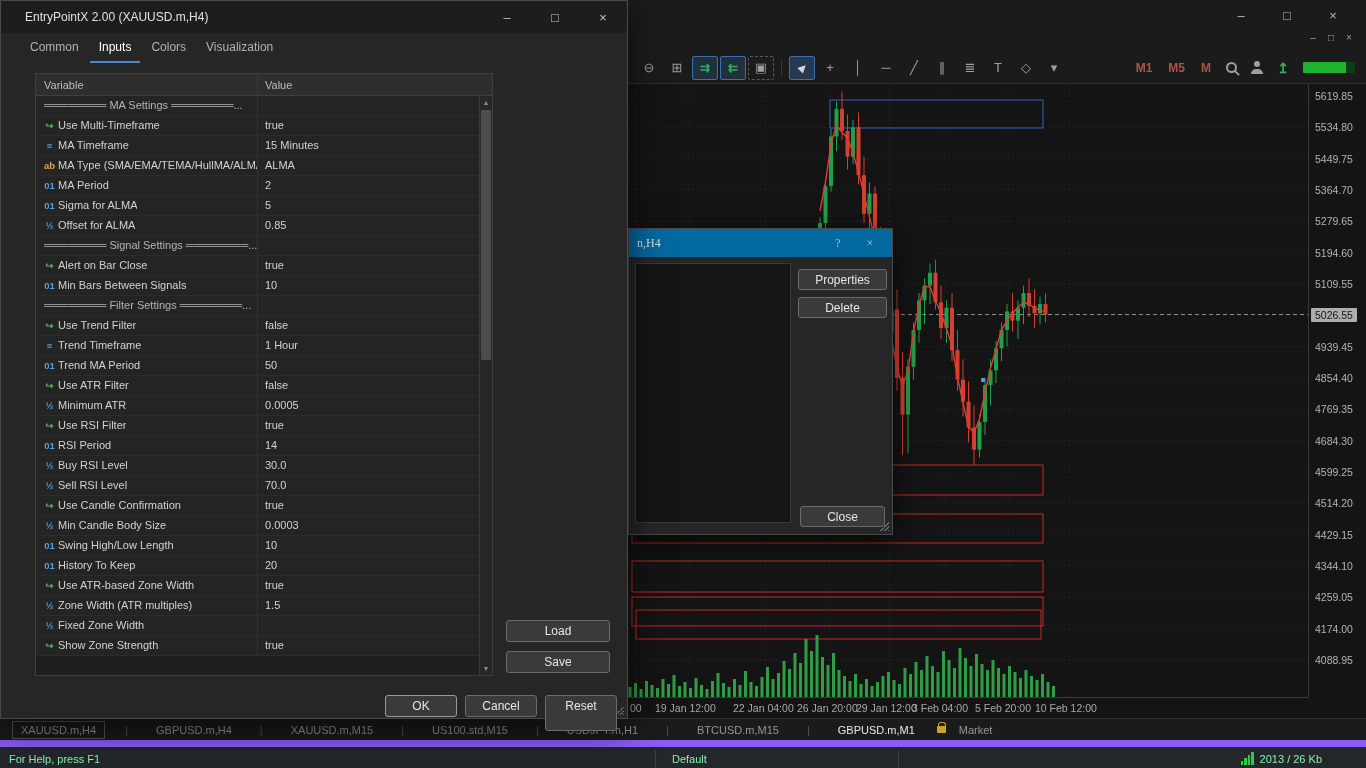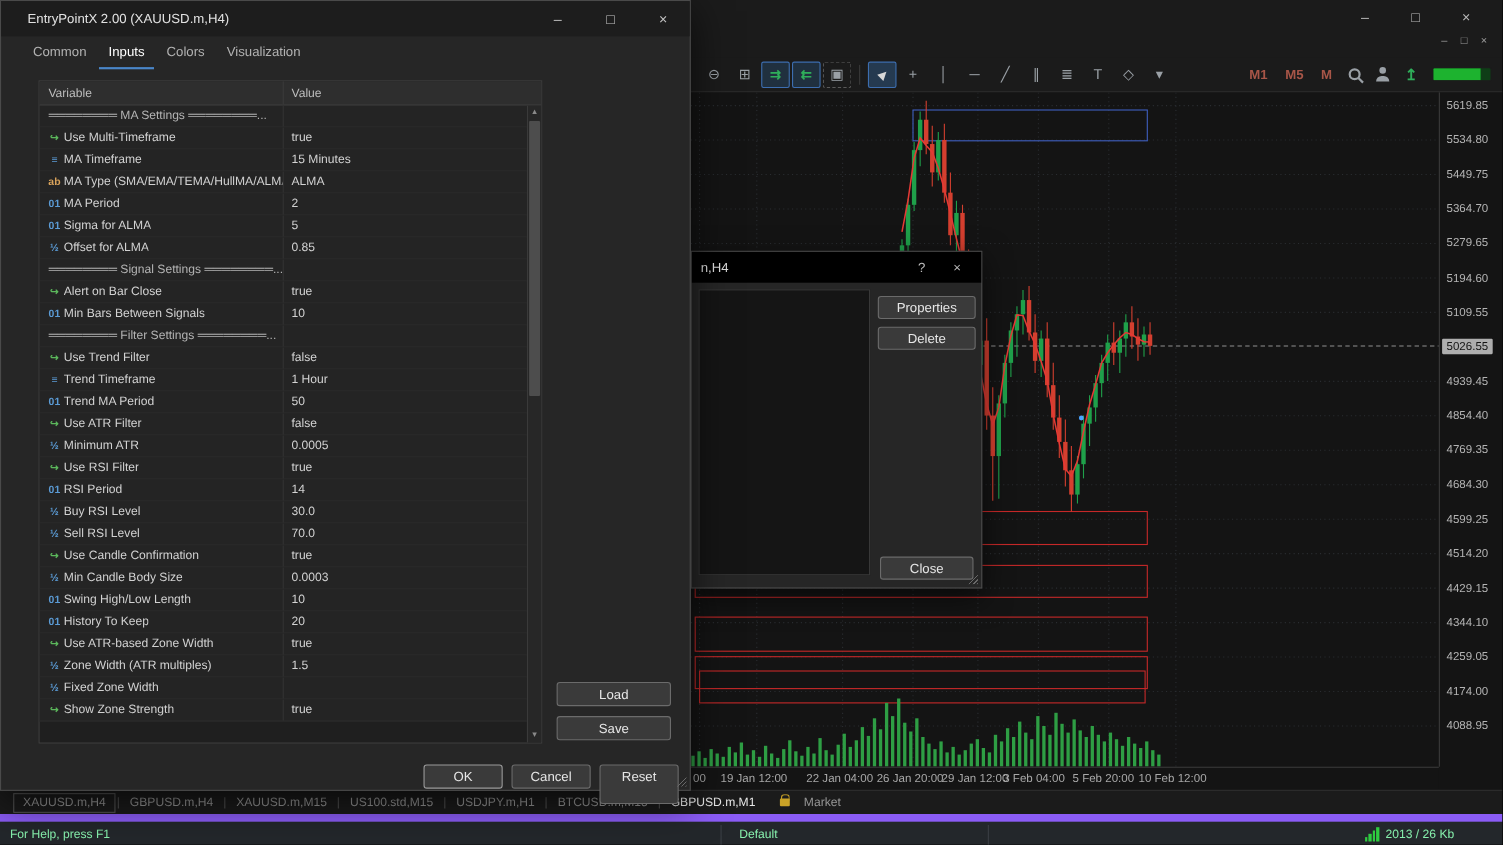--- a/index.html
+++ b/index.html
@@ -92,21 +92,21 @@
 
   .btn { position:absolute; background:#3a3a3a; border:1px solid #6b6b6b; color:#e6e6e6;
          font-size:12px; border-radius:3px; text-align:center; line-height:20px;
          font-family:"Liberation Sans", sans-serif; }
   .btn.focused { border-color:#9a9a9a; }
   .grip { position:absolute; right:3px; bottom:3px; width:10px; height:10px;
           background:linear-gradient(135deg, transparent 0 55%, #6a6a6a 55% 62%, transparent 62% 75%, #6a6a6a 75% 82%, transparent 82% 92%, #6a6a6a 92% 100%); }
 
   .obj-dialog { position:absolute; left:628px; top:228px; width:265px; height:307px; background:#262626;
                 border:1px solid #4a4a4a; box-shadow:0 8px 26px rgba(0,0,0,.6); z-index:20; }
-  .obj-title { height:28px; background:#000000; display:flex; align-items:center; padding:0 6px 0 8px; color:#dcdcdc; }
+  .obj-title { height:28px; background:#0369a1; display:flex; align-items:center; padding:0 6px 0 8px; color:#dcdcdc;font-family:Liberation Serif, serif; }
   .obj-title .spacer { flex:1; }
   .obj-tbtn { width:32px; text-align:center; color:#bdbdbd; font-size:12px; }
   .obj-list { position:absolute; left:6px; top:34px; width:156px; height:260px; background:#151515; border:1px solid #383838; }
 
   
   .chart-tabs { position:absolute; left:0; top:718px; width:100%; height:22px; background:#1b1b1b;
                 border-top:1px solid #2e2e2e; display:flex; align-items:center; padding-left:12px;
                 font-size:11px; color:#969696; z-index:10; }
   .ctab { padding:2px 8px; white-space:nowrap; }
   .ctab.boxed { border:1px solid #555; }
@@ -690,21 +690,21 @@
 
     <div class="btn" style="left:505px; top:619px; width:104px; height:22px;">Load</div>
     <div class="btn" style="left:505px; top:650px; width:104px; height:22px;">Save</div>
     <div class="btn focused" style="left:384px; top:694px; width:72px; height:22px;">OK</div>
     <div class="btn" style="left:464px; top:694px; width:72px; height:22px;">Cancel</div>
     <div class="btn" style="left:544px; top:694px; width:72px; height:36px;">Reset</div>
     <div class="grip"></div>
   </div>
 
   <div class="chart-tabs">
-    <span id="tabs-list" style="display:flex; align-items:center;">
+    <span id="tabs-list" style="display:flex; align-items:center;gap:19px;">
         <span class="ctab boxed">XAUUSD.m,H4</span>
         <span class="ctab-sep">|</span>
         <span class="ctab">GBPUSD.m,H4</span>
         <span class="ctab-sep">|</span>
         <span class="ctab">XAUUSD.m,M15</span>
         <span class="ctab-sep">|</span>
         <span class="ctab">US100.std,M15</span>
         <span class="ctab-sep">|</span>
         <span class="ctab">USDJPY.m,H1</span>
         <span class="ctab-sep">|</span>

